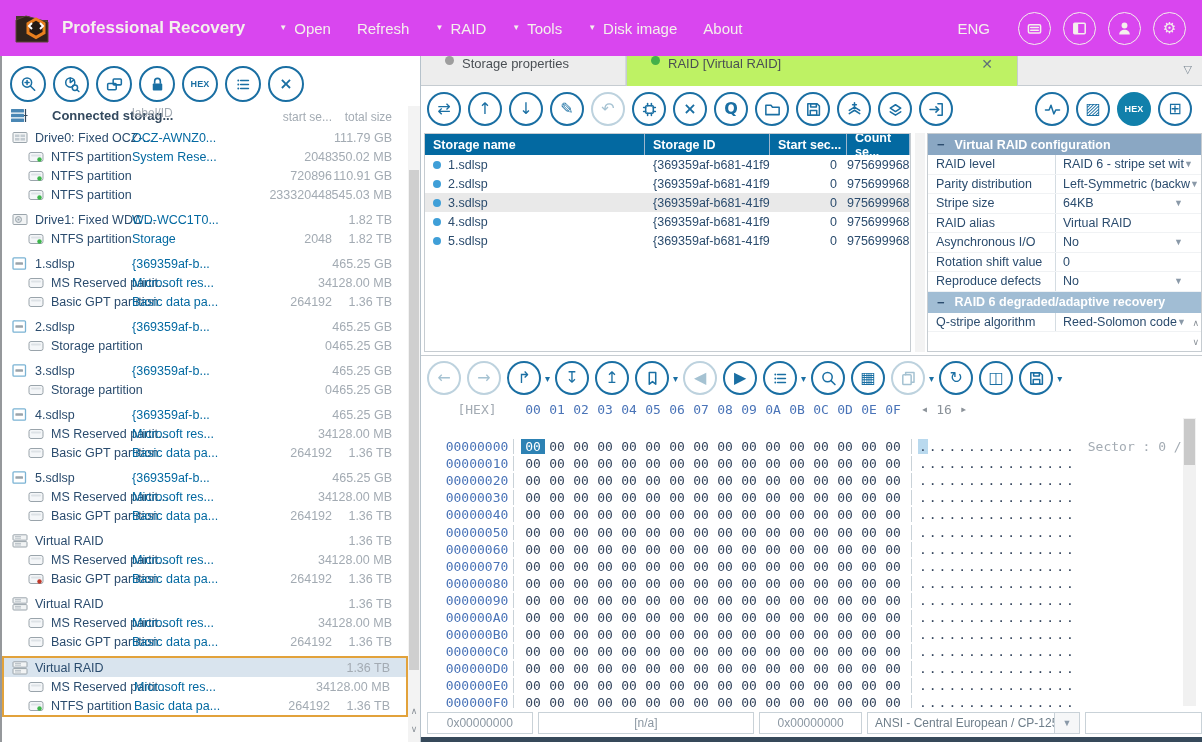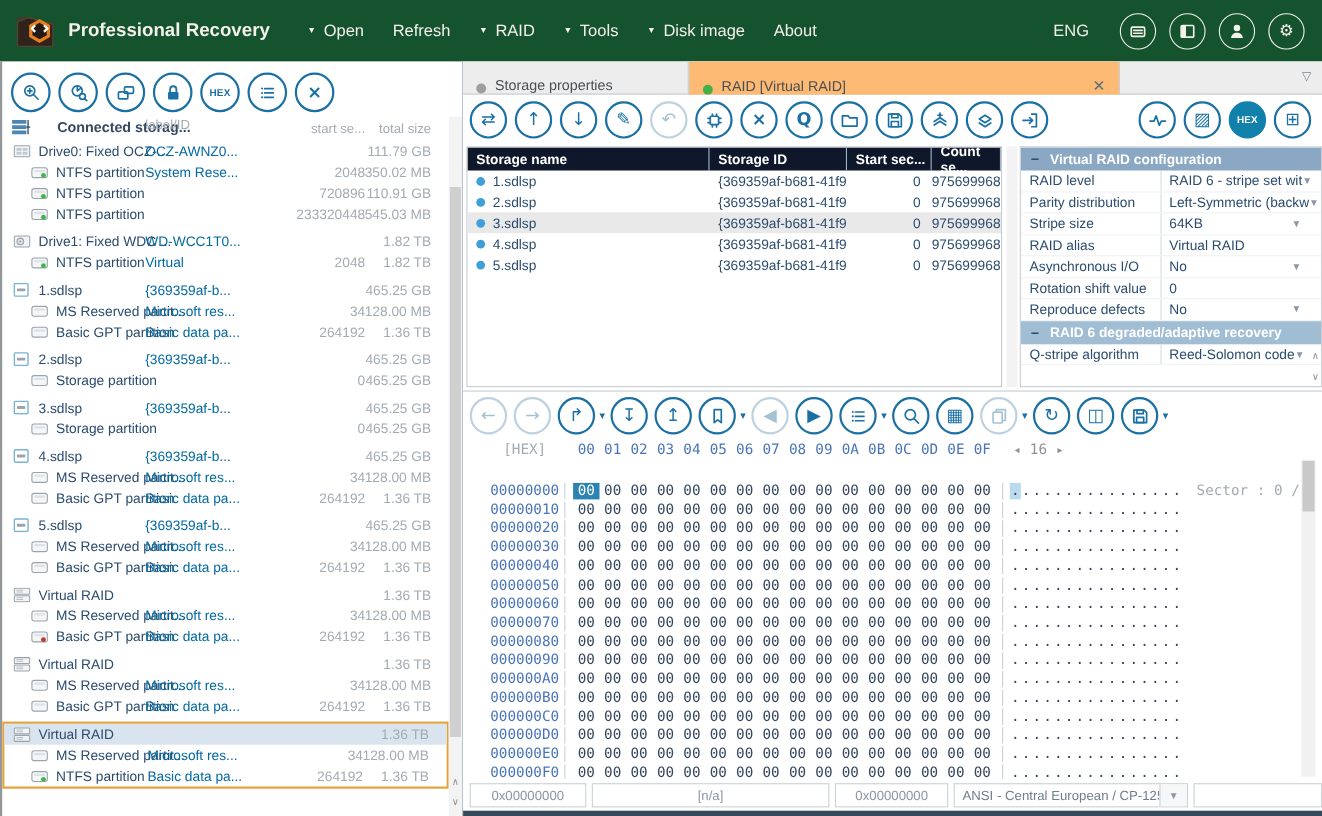--- a/index.html
+++ b/index.html
@@ -1,20 +1,20 @@
 <!DOCTYPE html>
 <html><head>
 <meta charset="utf-8">
 <style>
   html,body{margin:0;padding:0;}
   body{width:1202px;height:742px;position:relative;overflow:hidden;background:#fff;
        font-family:"Liberation Sans",sans-serif;-webkit-font-smoothing:antialiased;}
 
   
-  .topbar{height:56px;background:#14532d;display:flex;align-items:center;padding:0 16px 0 10px;box-sizing:border-box;color:#f4f0ec;}
+  .topbar{height:56px;background:#d946ef;display:flex;align-items:center;padding:0 16px 0 10px;box-sizing:border-box;color:#f4f0ec;}
   .logo{width:44px;height:40px;margin-right:8px;flex:none;}
   .app-title{font-size:17px;font-weight:bold;margin-right:34px;white-space:nowrap;}
   .menu{display:flex;align-items:center;gap:26px;}
   .menu-item{display:flex;align-items:center;gap:7px;font-size:15px;cursor:default;white-space:nowrap;}
   .menu-caret{font-size:8px;line-height:1;}
   .top-spacer{flex:1;}
   .lang{font-size:15px;margin-right:28px;}
   .hdr-icons{display:flex;gap:12px;}
   .hdr-btn{width:31px;height:31px;border:1.6px solid #f4f0ec;border-radius:50%;display:flex;align-items:center;justify-content:center;color:#f4f0ec;font-size:15px;}
 
@@ -56,35 +56,35 @@
   .hl-group{border:2px solid #e2a23b;margin-top:5px;}
   .hl-group .t-row{padding-left:8px;}
   .hl-group .t-row.child{padding-left:24px;}
 
   .lp-scroll{position:absolute;top:50px;right:0;width:12px;bottom:0;background:#f3f3f3;}
   .lp-thumb{position:absolute;left:1px;right:1px;top:64px;height:500px;background:#cfcfcf;}
   .lp-arrows{position:absolute;left:0;right:0;bottom:8px;display:flex;flex-direction:column;align-items:center;gap:8px;color:#8b9299;font-size:9px;}
 
   
   .tabbar{height:30px;background:#ededed;border-bottom:1px solid #c6ccd1;display:flex;position:relative;box-sizing:border-box;}
-  .tab{display:flex;align-items:flex-end;gap:8px;padding:0 12px;font-size:13px;color:#4a4f54;box-sizing:border-box;border-right:1px solid #d6dadd;}
+  .tab{display:flex;align-items:flex-start;gap:8px;padding:0 24px;font-size:13px;color:#4a4f54;box-sizing:border-box;border-right:1px solid #d6dadd;}
   .tab.t0{width:205px;}
-  .tab.active{width:392px;background:#fdba74;border-left:1px solid #c6ccd1;border-right:1px solid #c6ccd1;height:30px;}
+  .tab.active{width:392px;background:#bef264;border-left:1px solid #c6ccd1;border-right:1px solid #c6ccd1;height:30px;}
   .tab-dot{width:9px;height:9px;border-radius:50%;flex:none;}
   .tab-close{margin-left:auto;color:#5f6f7a;font-size:14px;}
   .tab-overflow{position:absolute;right:10px;top:7px;color:#7a8793;font-size:11px;}
 
   
   .raid-toolbar{height:46px;display:flex;align-items:center;gap:7px;padding:0 10px 0 6px;box-sizing:border-box;}
   .rt-spacer{flex:1;}
 
   
   .content-row{position:absolute;top:77px;left:0;right:0;height:222px;}
   .storage-table{position:absolute;left:3px;width:487px;top:0;bottom:3px;border:1px solid #c6ccd1;box-sizing:border-box;overflow:hidden;}
-  .st-header{height:21px;background:#0f172a;display:flex;align-items:center;color:#fff;font-weight:bold;font-size:12.5px;}
+  .st-header{height:21px;background:#0369a1;display:flex;align-items:center;color:#fff;font-weight:bold;font-size:12.5px;}
   .st-header .hc{height:100%;display:flex;align-items:center;padding-left:8px;box-sizing:border-box;border-right:1px solid #9db6cd;}
   .c0{width:220px;flex:none;}.c1{width:125px;flex:none;}.c2{width:77px;flex:none;text-align:center;}.c3{flex:1;}
   .hc.c2,.hc.c3{padding-left:8px;}
   .st-row{height:19px;display:flex;align-items:center;font-size:12.5px;color:#2b4c6e;}
   .st-row.selected{background:#e9e9e9;}
   .st-cell{padding-left:8px;box-sizing:border-box;white-space:nowrap;overflow:hidden;}
   .st-cell.num{text-align:right;padding-right:10px;padding-left:0;}
   .st-dot{width:8px;height:8px;border-radius:50%;background:#3f9fd8;margin-right:7px;flex:none;display:inline-block;}
   .st-scroll{position:absolute;left:494px;width:10px;top:0;height:219px;background:#f3f3f3;}
 
@@ -352,21 +352,21 @@
         </div>
         <div class="t-row child">
           <span class="t-icon">
             <svg width="16" height="12" viewBox="0 0 16 12">
               <rect x="1" y="1.5" width="14" height="9" rx="2" fill="#f4f6f8" stroke="#9aa4ab"></rect>
               <rect x="3" y="3.5" width="10" height="2" rx="1" fill="#dde2e6"></rect>
               <circle cx="11.5" cy="8.5" r="2.2" fill="#3cb54a"></circle>
             </svg>
           </span>
           <span class="t-name">NTFS partition</span>
-          <span class="t-label">Virtual</span>
+          <span class="t-label">Storage</span>
           <span class="t-start">2048</span>
           <span class="t-size">1.82 TB</span>
         </div>
         <div class="t-row gap">
           <span class="t-icon">
             <svg width="15" height="13" viewBox="0 0 15 13">
               <rect x="1" y="0.8" width="12.5" height="11.4" rx="1" fill="#fff" stroke="#7ab3d4" stroke-width="1.3"></rect>
               <rect x="3.4" y="5.2" width="7.6" height="2.6" rx="0.6" fill="#9aa4ab"></rect>
             </svg>
           </span>

